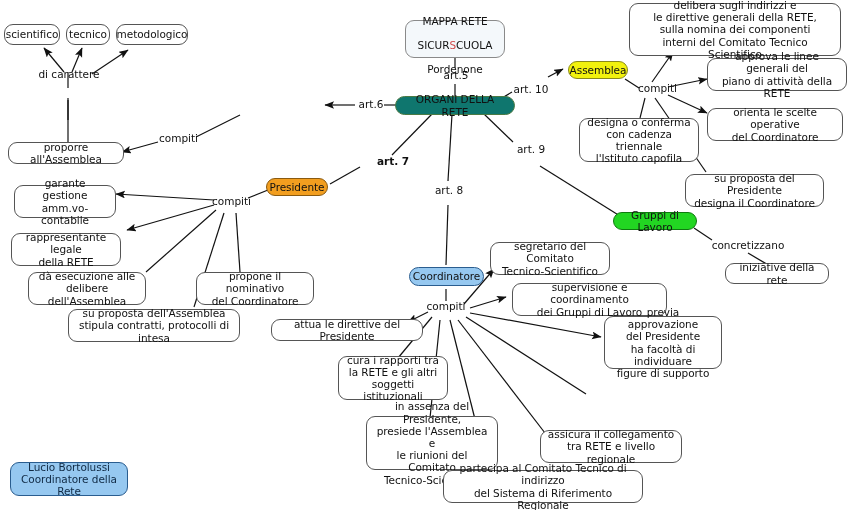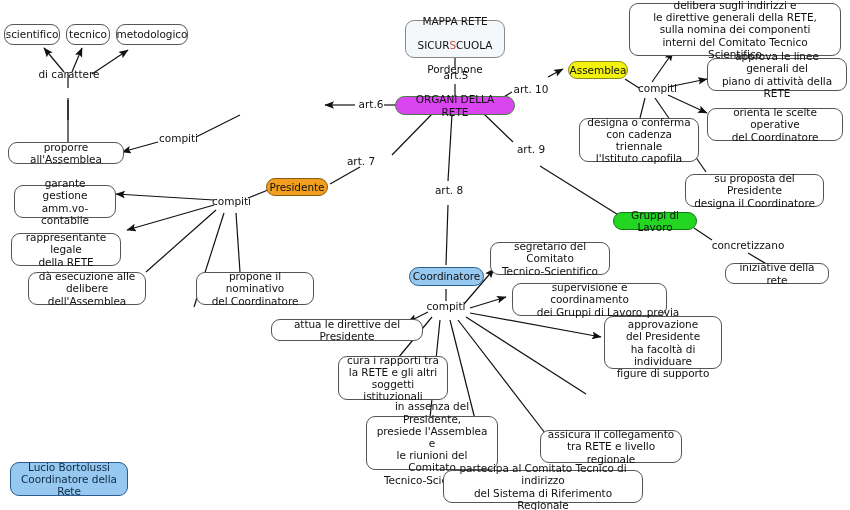--- a/index.html
+++ b/index.html
@@ -150,21 +150,21 @@
   </svg>
 
   <div class="node" style="left:405px; top:20px; width:100px; height:38px; background:#f4f8fb; border-color:#8a8a8a; font-size:10.5px;">
     <span style="display:block;">
       <span>MAPPA RETE</span><br>
       <span>SICUR</span><span class="accent-red">S</span><span>CUOLA</span><br>
       <span>Pordenone</span>
     </span>
   </div>
 
-  <div class="node concept" style="left:395px; top:96px; width:120px; height:19px; background:#d946ef; border-color:#4a7a44; font-size:10.5px;">ORGANI DELLA RETE</div>
+  <div class="node concept" style="left:395px; top:96px; width:120px; height:19px; background:#0f766e; border-color:#4a7a44; font-size:10.5px;">ORGANI DELLA RETE</div>
 
 
   <div class="node concept" style="left:568px; top:61px; width:60px; height:18px; background:#f2f20d; border-color:#8a8a1a; font-size:10.5px;">Assemblea</div>
 
   <div class="node concept" style="left:266px; top:178px; width:62px; height:18px; background:#f29e1f; border-color:#8a5a10; font-size:10.5px;">Presidente</div>
 
   <div class="node concept" style="left:409px; top:267px; width:75px; height:19px; background:#96c8f0; border-color:#2a5d8f; font-size:10.5px;">Coordinatore</div>
 
   <div class="node concept" style="left:613px; top:212px; width:84px; height:18px; background:#22d622; border-color:#0f7a0f; font-size:10.5px;">Gruppi di Lavoro</div>
 
@@ -199,20 +199,22 @@
 
   <div class="node" style="left:14px; top:185px; width:102px; height:33px;">garante gestione
 amm.vo-contabile</div>
 
   <div class="node" style="left:11px; top:233px; width:110px; height:33px;">rappresentante legale
 della RETE</div>
 
   <div class="node" style="left:28px; top:272px; width:118px; height:33px;">dà esecuzione alle
 delibere dell'Assemblea</div>
 
+  <div class="node" style="left:68px; top:309px; width:172px; height:33px;">su proposta dell'Assemblea
+stipula contratti, protocolli di intesa</div>
 
   <div class="node" style="left:196px; top:272px; width:118px; height:33px;">propone il nominativo
 del Coordinatore</div>
 
   <div class="node" style="left:490px; top:242px; width:120px; height:33px;">segretario del Comitato
 Tecnico-Scientifico</div>
 
   <div class="node" style="left:512px; top:283px; width:155px; height:33px;">supervisione e coordinamento
 dei Gruppi di Lavoro</div>
 
@@ -239,21 +241,21 @@
   <div class="node" style="left:443px; top:470px; width:200px; height:33px;">partecipa al Comitato Tecnico di indirizzo
 del Sistema di Riferimento Regionale</div>
 
   <div class="node" style="left:10px; top:462px; width:118px; height:34px; background:#96c8f0; border-color:#2a5d8f; color:#102a44;">Lucio Bortolussi
 Coordinatore della Rete</div>
 
   <div class="link-label" style="left:436px; top:69px; width:40px;">art.5</div>
 
   <div class="link-label" style="left:355px; top:98px; width:32px;">art.6</div>
 
-  <div class="link-label" style="left:344px; top:155px; width:34px;">art. 7</div>
+  <div class="link-label" style="left:376px; top:155px; width:34px;font-weight:bold;">art. 7</div>
 
   <div class="link-label" style="left:432px; top:184px; width:34px;">art. 8</div>
 
   <div class="link-label" style="left:514px; top:143px; width:34px;">art. 9</div>
 
   <div class="link-label" style="left:511px; top:83px; width:40px;">art. 10</div>
 
   <div class="link-label" style="left:159px; top:132px; width:38px;">compiti</div>
 
   <div class="link-label" style="left:638px; top:82px; width:38px;">compiti</div>

